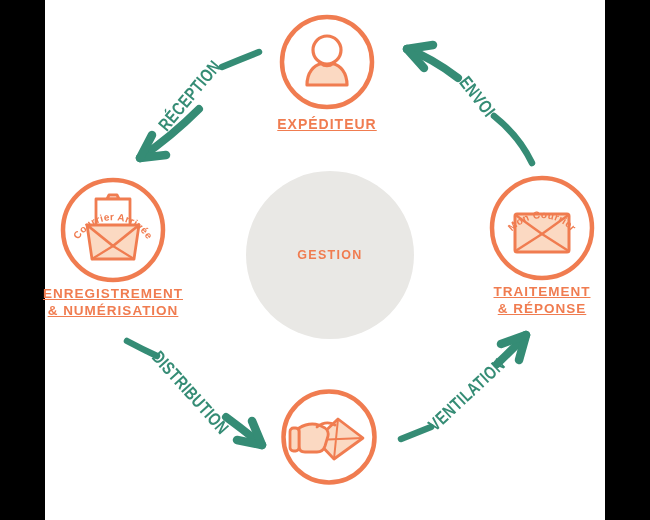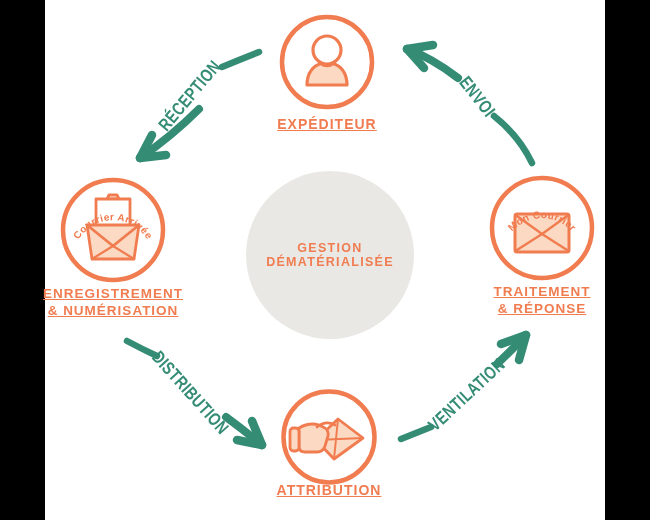--- a/index.html
+++ b/index.html
@@ -61,21 +61,20 @@
     <g>
       <path class="arrow arrow-dash" d="M401,439 Q416,433 431,427"></path>
       <path class="arrow arrow-shaft" d="M497,364 Q512,350 526,335"></path>
       <path class="arrow arrow-barb" d="M526,335 L519,360"></path>
       <path class="arrow arrow-barb" d="M526,335 L501,344"></path>
     </g>
   </svg>
 
   <div class="center-circle">
     <span>GESTION</span>
-    <span>DÉMATÉRIALISÉE</span>
   </div>
 
   <svg class="abs" style="left:277px;top:12px;" width="100" height="100" viewBox="0 0 100 100">
     <circle class="ring" cx="50" cy="50" r="45"></circle>
     <g>
       <circle class="icon-white" style="stroke-width:3.2" cx="50" cy="38" r="14"></circle>
       <path class="icon-fill" style="stroke-width:3.2" d="M30,73 C30,60 37,53.5 44,51.5 C47.5,54.5 52.5,54.5 56,51.5 C63,53.5 70,60 70,73 Z"></path>
     </g>
   </svg>
   <div class="node-label" style="left:177px;top:116px;font-size:14px;">EXPÉDITEUR</div>
@@ -119,19 +118,18 @@
   <svg class="abs" style="left:279px;top:387px;" width="100" height="100" viewBox="0 0 100 100">
     <circle class="ring" cx="50" cy="50" r="45.5"></circle>
     <g transform="translate(50,51)">
       <polygon class="icon-fill" points="-13,2 9,-19 34,0 5,21"></polygon>
       <path class="icon-stroke" style="stroke-width:2" d="M-13,2 L34,0 M9,-19 L5,21"></path>
       <path class="icon-fill" d="M-30,-10 q10,-6 20,-3 l6,3 q4,3 3,8 l-3,10 q-2,6 -8,6 h-12 q-6,0 -6,-6 Z"></path>
       <path class="icon-stroke" d="M-12,-11 q9,-7 18,-2"></path>
       <rect class="icon-fill" x="-39" y="-10" width="9" height="23" rx="3.5"></rect>
     </g>
   </svg>
-  <div class="node-label" style="left:179px;top:482px;font-size:14px;">ATTRIBUTION</div>
 
   <div class="arrow-label" style="left:190px;top:96px;transform:translate(-50%,-50%) rotate(-50deg) scaleX(0.78);">RÉCEPTION</div>
   <div class="arrow-label" style="left:477px;top:97px;transform:translate(-50%,-50%) rotate(52deg) scaleX(0.78);">ENVOI</div>
   <div class="arrow-label" style="left:190px;top:393px;transform:translate(-50%,-50%) rotate(48deg) scaleX(0.78);">DISTRIBUTION</div>
   <div class="arrow-label" style="left:467px;top:395px;transform:translate(-50%,-50%) rotate(-43deg) scaleX(0.78);">VENTILATION</div>
 </div>
 
 </body></html>

